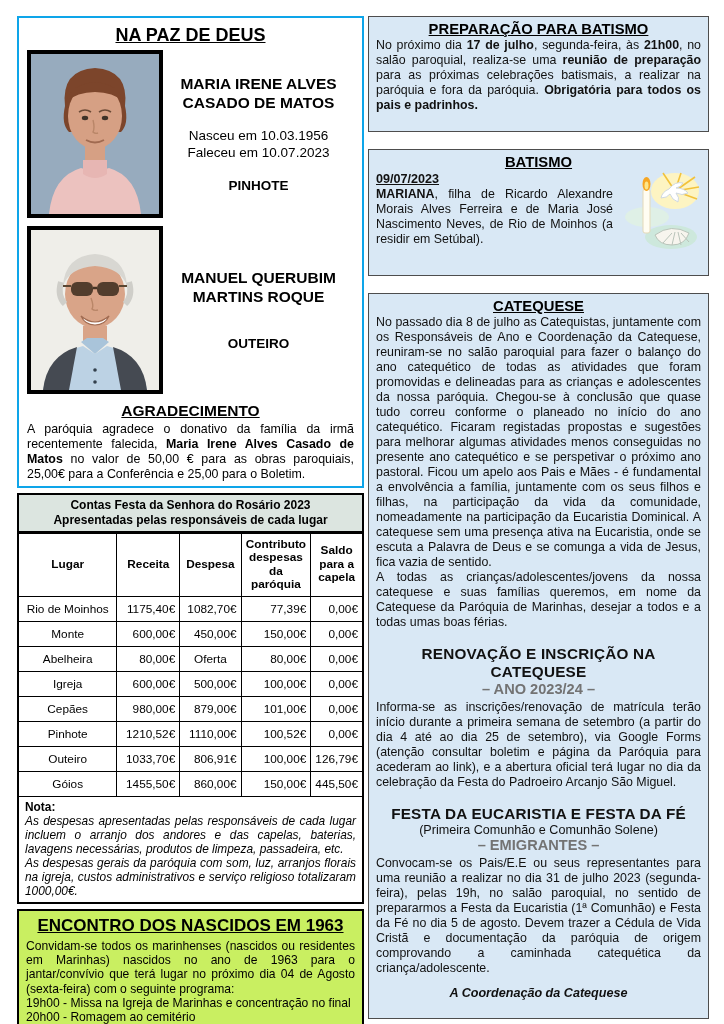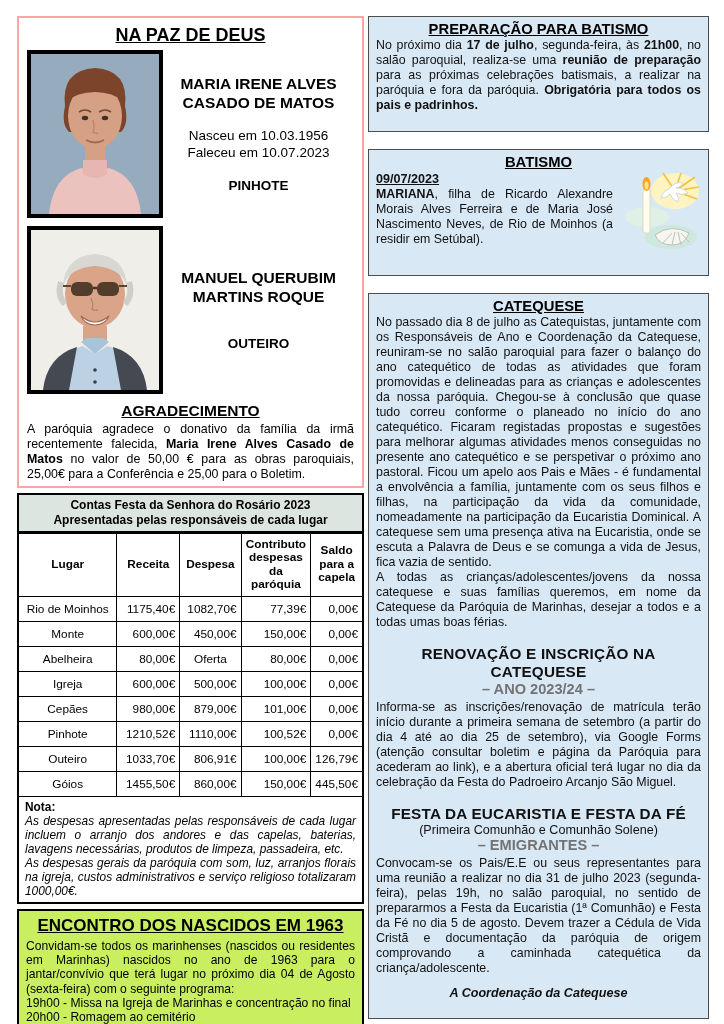--- a/index.html
+++ b/index.html
@@ -3,21 +3,21 @@
 <meta charset="utf-8">
 <style>
   html,body{margin:0;padding:0;background:#ffffff;}
   .page{position:relative;width:724px;height:1024px;background:#fff;overflow:hidden;
         font-family:"Liberation Sans",sans-serif;color:#000;}
   .col{position:absolute;top:16px;}
   .col-left{left:17px;width:347px;}
   .col-right{left:368px;width:341px;}
 
   
-  .box-black{border:2px solid #fca5a5;background:#fff;margin-bottom:5px;}
+  .box-black{border:2px solid #0ea5e9;background:#fff;margin-bottom:5px;}
   .napaz{padding:5px 8px 4px 8px;}
   .h-big{font-size:18px;font-weight:bold;text-align:center;text-decoration:underline;margin:2px 0 4px 0;}
   .obit{display:flex;margin:4px 0 8px 0;}
   .photo{width:128px;height:160px;border:4px solid #000;flex:none;background:#ccc;}
   .photo svg{display:block;}
   .obit-info{flex:1;display:flex;flex-direction:column;justify-content:center;text-align:center;padding:0 4px;}
   .obit-name{font-size:15.5px;font-weight:bold;line-height:1.2;margin-bottom:14px;}
   .obit-dates{font-size:13.5px;line-height:1.3;}
   .obit-place{font-size:13.5px;font-weight:bold;margin-top:16px;}
   .h-agrad{font-size:15.5px;font-weight:bold;text-align:center;text-decoration:underline;margin:2px 0 2px 0;}

